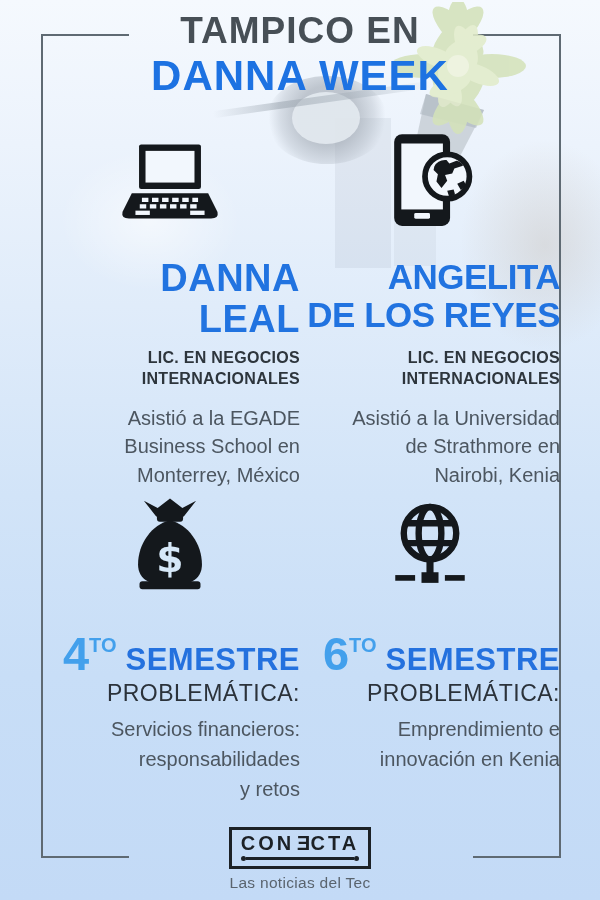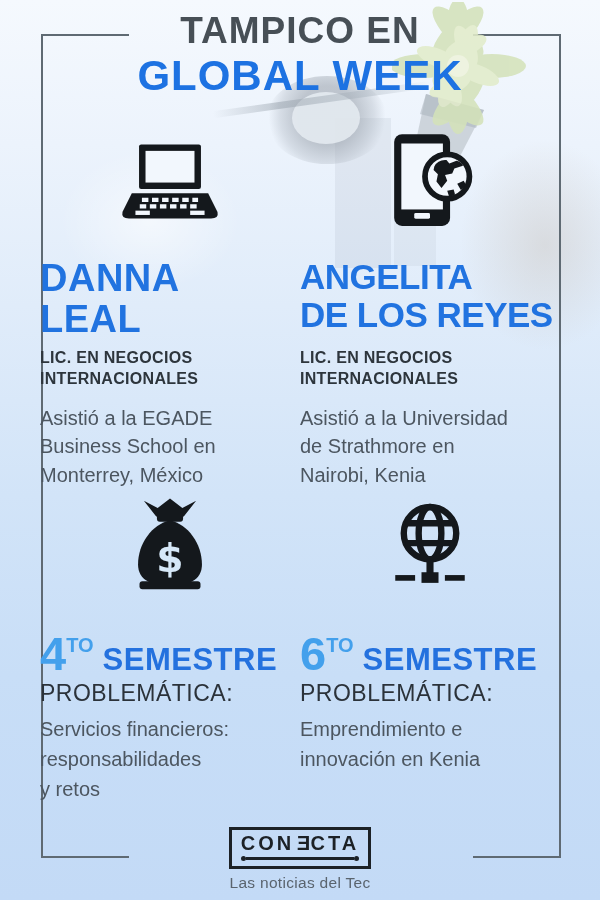--- a/index.html
+++ b/index.html
@@ -32,21 +32,21 @@
   .f-bl{left:41px; top:856px;width:88px;height:2px;}
   .f-br{left:473px;top:856px;width:88px;height:2px;}
   
   .plant{position:absolute;left:392px;top:2px;z-index:3;}
   
   .titles{position:absolute;top:12px;left:0;right:0;text-align:center;z-index:4;}
   .title1{font-size:37px;font-weight:bold;color:#474f56;letter-spacing:1px;line-height:1.05;}
   .title2{font-size:42px;font-weight:bold;color:#1d72e2;letter-spacing:1px;line-height:1.05;margin-top:3px;}
   
   .columns{position:absolute;top:128px;left:40px;right:40px;display:flex;z-index:4;}
-  .col{flex:1;text-align:left;}
+  .col{flex:1;text-align:right;}
   .row{box-sizing:border-box;}
   .row-icon1{height:112px;display:flex;align-items:center;justify-content:center;}
   .row-name{height:104px;padding-top:18px;}
   .name{font-weight:bold;color:#2173e0;line-height:1.08;}
   .col-left  .name{font-size:38px;letter-spacing:.5px;}
   .col-right .name{font-size:35px;letter-spacing:-.5px;}
   .row-degree{height:60px;padding-top:4px;}
   .degree{font-size:16px;font-weight:bold;color:#2d353c;line-height:1.3;letter-spacing:.3px;}
   .row-trip{height:88px;}
   .trip{font-size:20px;color:#4c5660;line-height:1.42;}
@@ -115,21 +115,21 @@
         <ellipse cx="-15" cy="15" rx="22" ry="9" transform="rotate(-45)"></ellipse>
         <ellipse cx="15" cy="-15" rx="22" ry="9" transform="rotate(-45)"></ellipse>
         <ellipse cx="-15" cy="-15" rx="22" ry="9" transform="rotate(45)"></ellipse>
       </g>
       <circle cx="0" cy="0" r="11" fill="#eef3dd"></circle>
     </g>
   </svg>
 
   <div class="titles">
     <div class="title1">TAMPICO EN</div>
-    <div class="title2">GLOBAL WEEK</div>
+    <div class="title2">DANNA WEEK</div>
   </div>
 
   <div class="columns">
 
     <section class="col col-left">
       <div class="row row-icon1">
         <svg class="icon-svg" width="108" height="80" viewBox="0 0 150 110">
           <g fill="#14181c">
             <rect x="32" y="0" width="86" height="62" rx="3"></rect>
             <path d="M22,68 H128 L141,94 q2,9 -9,9 H18 q-11,0 -9,-9 Z"></path>

